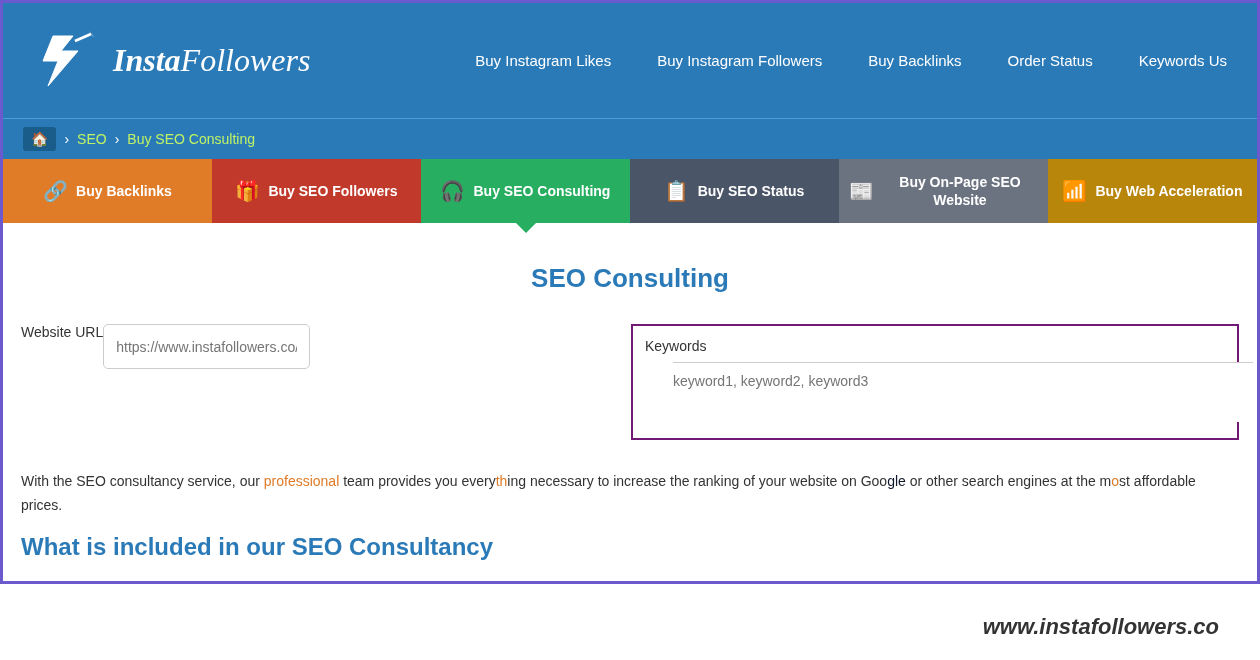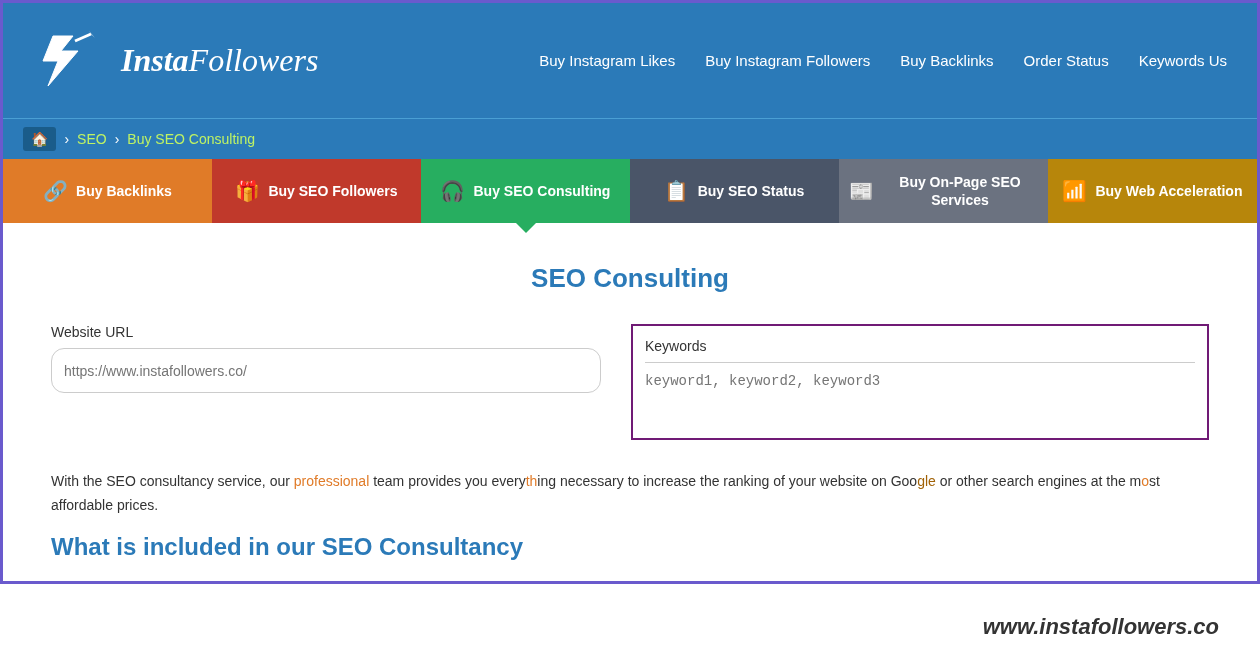--- a/index.html
+++ b/index.html
@@ -10,39 +10,38 @@
       background: #2b7ab8;
       display: flex;
       align-items: center;
       padding: 0 30px;
       height: 115px;
     }
     .logo-area {
       display: flex;
       align-items: center;
       flex: 0 0 auto;
-      gap: 8px;
     }
     .logo-icon {
       width: 70px;
       height: 70px;
       margin-right: 10px;
     }
     .logo-text {
       color: white;
       font-size: 32px;
       font-family: Georgia, serif;
       font-style: italic;
     }
     .logo-text span.insta { font-weight: bold; }
     .nav {
       display: flex;
       align-items: center;
       margin-left: auto;
-      gap: 30px;
+      gap: 46px;
     }
     .nav a {
       color: white;
       text-decoration: none;
       font-size: 15px;
       white-space: nowrap;
     }
 
     
     .breadcrumb {
@@ -98,52 +97,52 @@
       border-top: 10px solid #27ae60;
     }
     .tab-seo-report { background: #4a5568; }
     .tab-on-page { background: #6b7280; }
     .tab-web-accel { background: #b7860b; }
 
     .tab-icon { font-size: 20px; }
 
     
     .main-content {
-      padding: 20px 48px;
+      padding: 20px 18px;
     }
     .page-title {
       text-align: center;
       color: #2b7ab8;
       font-size: 26px;
       font-weight: bold;
       margin: 20px 0 30px;
     }
 
     
     .form-area {
       display: flex;
       gap: 30px;
       margin-bottom: 30px;
     }
     .form-group {
       flex: 1;
       display: flex;
-      flex-direction: column;
+      flex-direction: row;
     }
     .form-label {
       font-size: 14px;
       color: #333;
       margin-bottom: 8px;
     }
     .form-input {
       border: 1px solid #ccc;
       padding: 10px 12px;
       font-size: 14px;
       color: #404040;
-      border-radius: 13px;
+      border-radius: 5px;
       outline: none;
       height: 45px;
     }
     .keywords-group {
       flex: 1;
       border: 2px solid #701a75;
       padding: 12px;
     }
     .keywords-group .form-label {
       margin-bottom: 8px;
@@ -151,32 +150,33 @@
     .keywords-textarea {
       border: none;
       border-top: 1px solid #ccc;
       padding: 10px 0;
       font-size: 14px;
       color: #999;
       width: 100%;
       outline: none;
       resize: none;
       min-height: 60px;
-      font-family: Liberation Mono, monospace;
+      font-family: Liberation Sans, sans-serif;
+      margin-left: 28px;
     }
 
     
     .description {
       font-size: 14px;
       line-height: 1.7;
       color: #333;
       margin-bottom: 15px;
     }
     .description .highlight { color: #e07b28; font-weight: normal; }
-    .description .link { color: #a16207; }
+    .description .link { color: #0f172a; }
 
     .section-title {
       color: #2b7ab8;
       font-size: 24px;
       font-weight: bold;
       margin-top: 10px;
     }
 
     
     .watermark {
@@ -237,21 +237,21 @@
   <div class="tab tab-seo-consulting">
     <span class="tab-icon">🎧</span>
     <span>Buy SEO Consulting</span>
   </div>
   <div class="tab tab-seo-report">
     <span class="tab-icon">📋</span>
     <span>Buy SEO Status</span>
   </div>
   <div class="tab tab-on-page">
     <span class="tab-icon">📰</span>
-    <span>Buy On-Page SEO Services</span>
+    <span>Buy On-Page SEO Website</span>
   </div>
   <div class="tab tab-web-accel">
     <span class="tab-icon">📶</span>
     <span>Buy Web Acceleration</span>
   </div>
 </div>
 
 <div class="main-content">
   <h1 class="page-title">SEO Consulting</h1>
 

